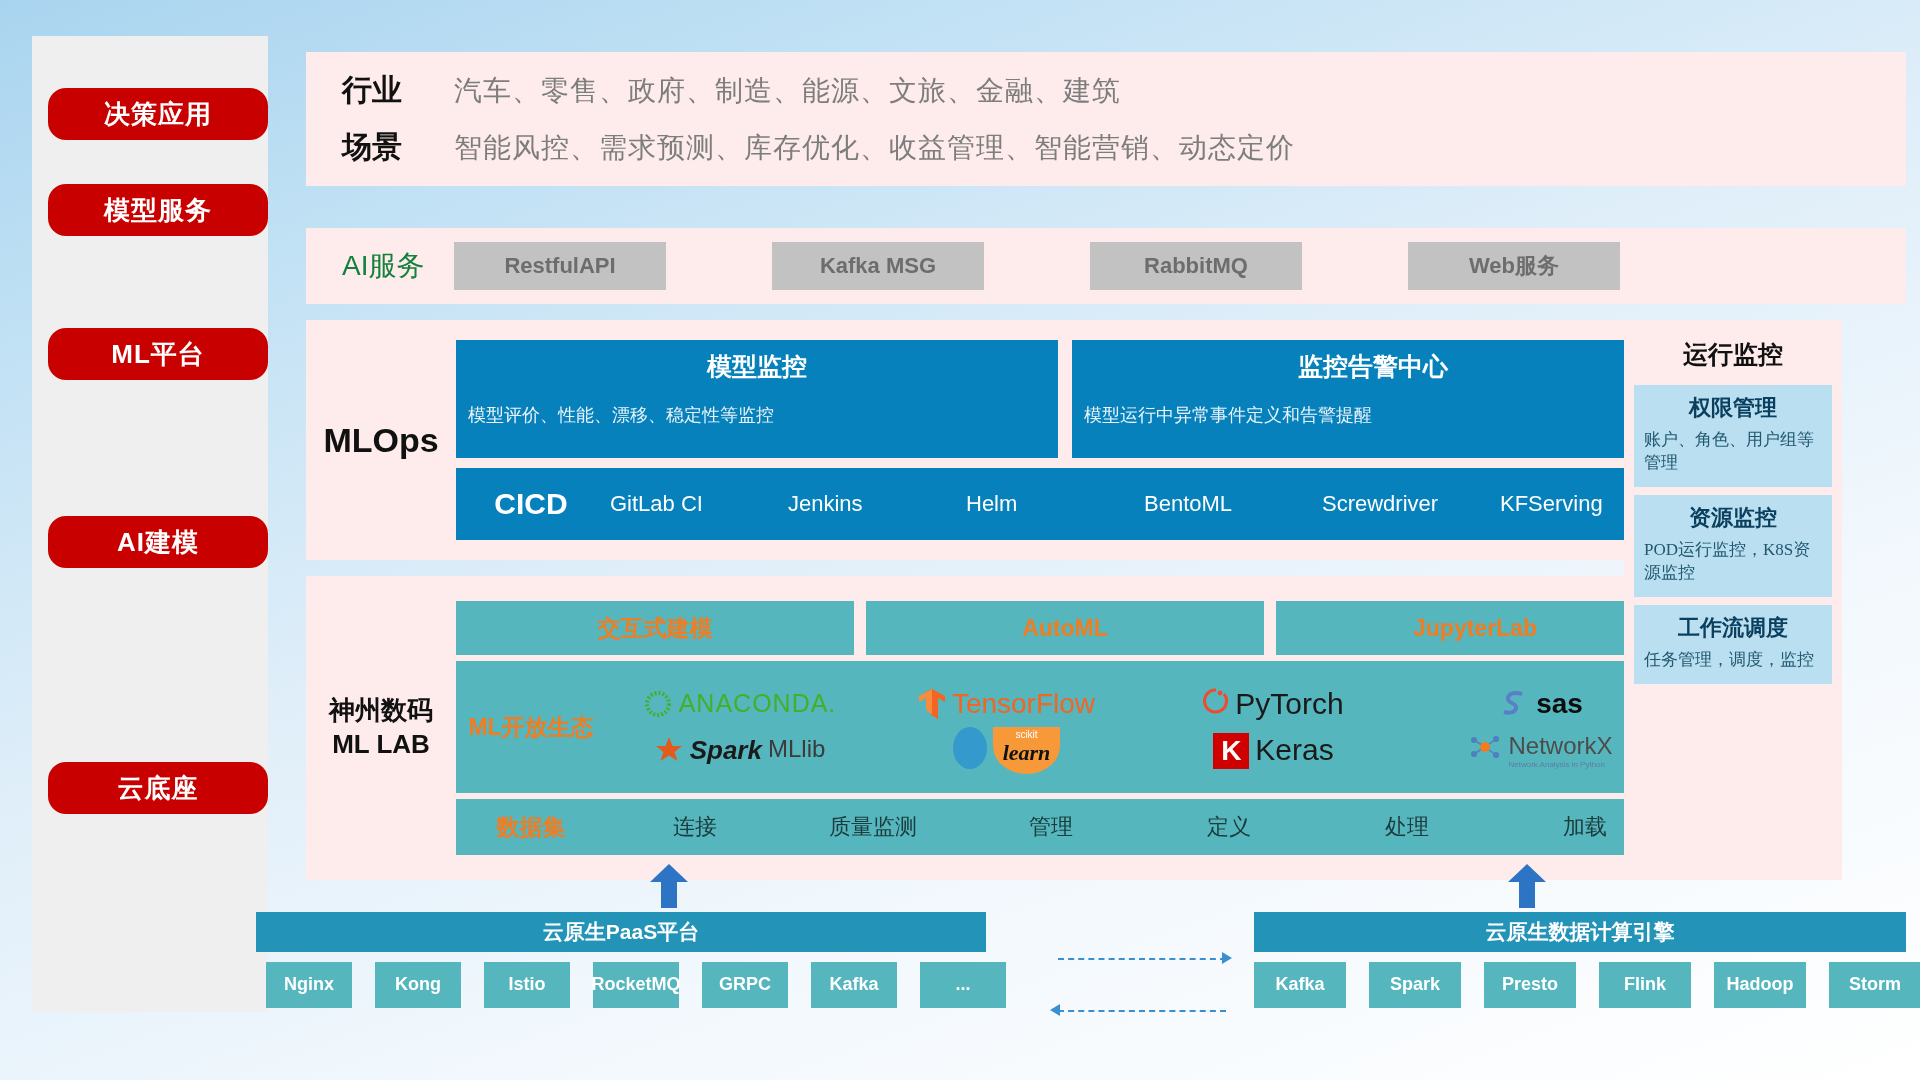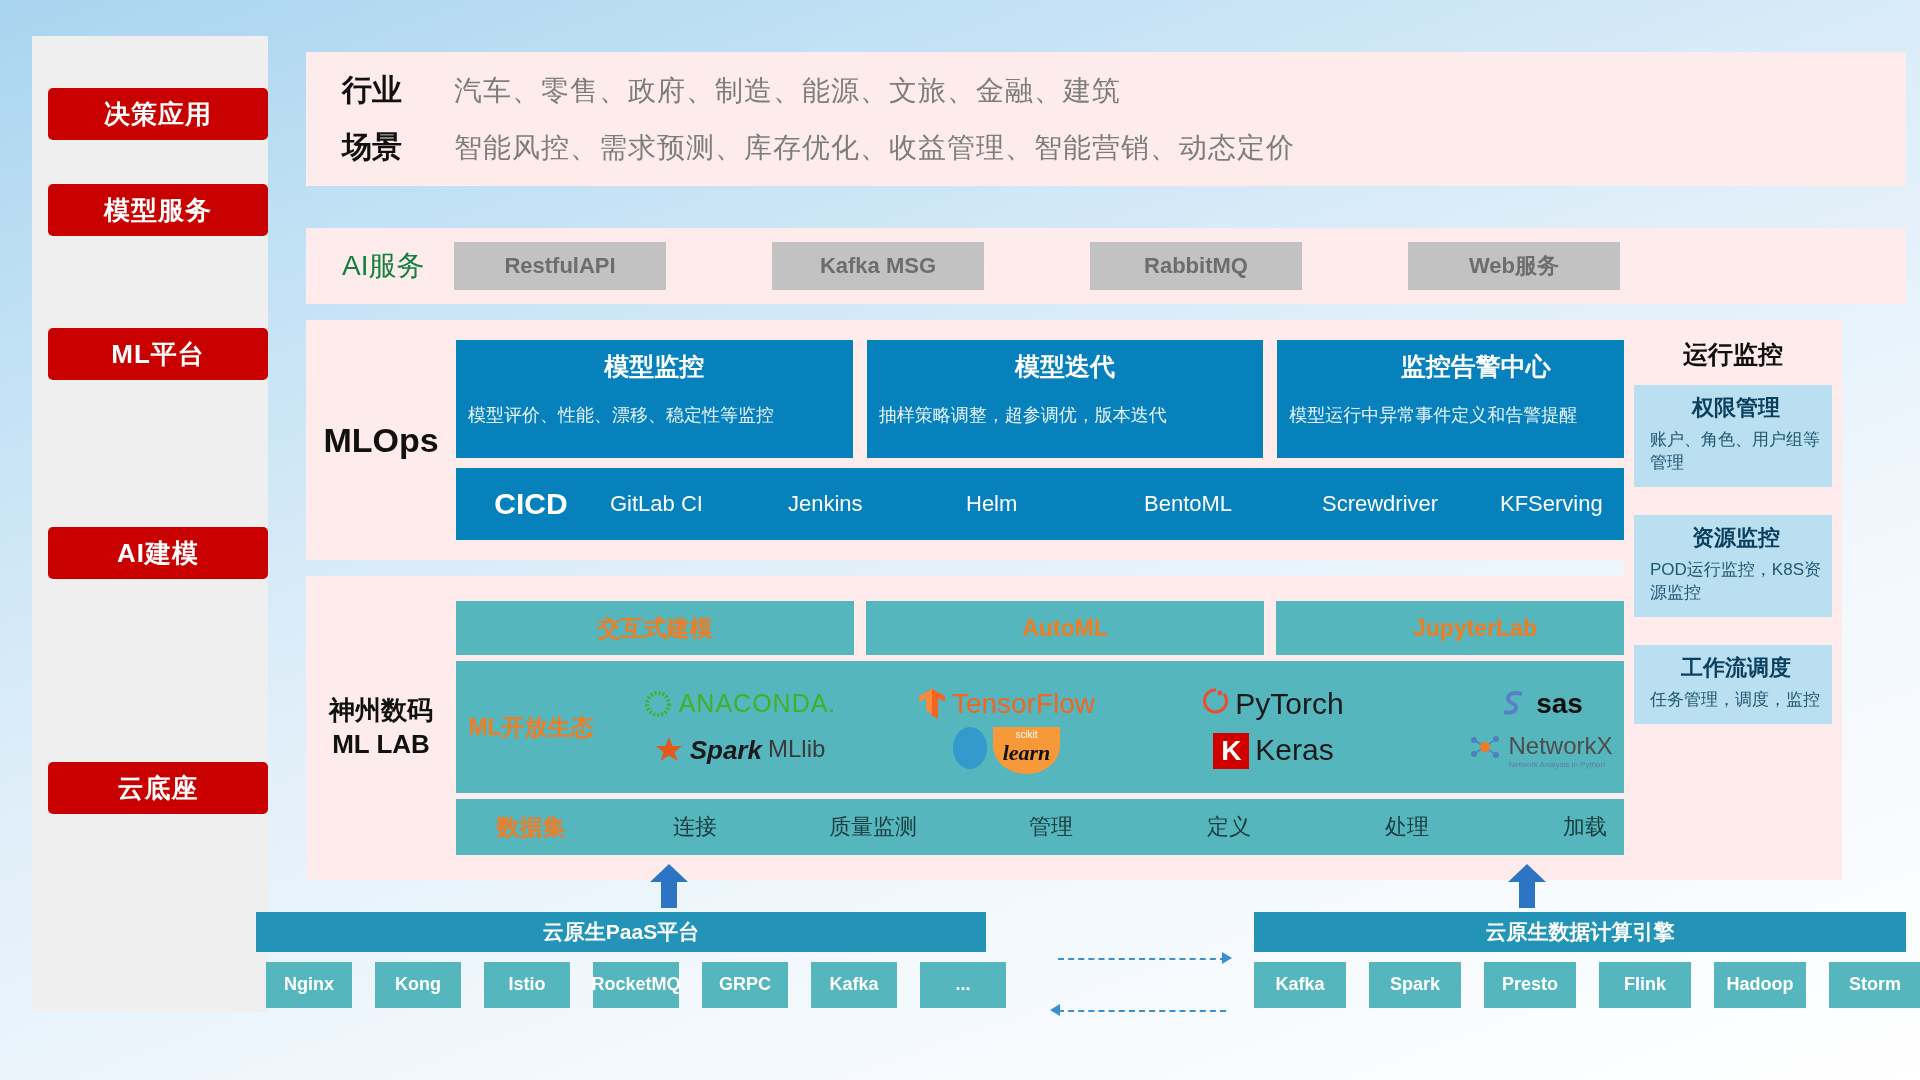--- a/index.html
+++ b/index.html
@@ -17,21 +17,21 @@
   #left-rail {
     position: absolute; left: 32px; top: 36px;
     width: 236px; height: 976px;
     background: #efefef;
     display: flex; flex-direction: column;
     align-items: center;
   }
   .rail-chip {
     position: absolute; left: 48px;
     width: 220px; height: 52px;
-    background: #c80000; border-radius: 5px;
+    background: #c80000; border-radius: 18px;
     color: #fff; font-weight: bold; font-size: 26px;
     display: flex; align-items: center; justify-content: center;
     letter-spacing: 1px;
   }
 
   
   #main { position: absolute; left: 306px; top: 0; width: 1600px; height: 1080px; }
 
   .band {
     position: absolute; left: 0;
@@ -93,21 +93,21 @@
   .data-label { width: 150px; text-align: center; color: #f07d22; font-size: 23px; font-weight: bold; flex: none; }
   .data-items { flex: 1; display: flex; }
   .data-item { flex: 1; text-align: center; color: #1b3b3d; font-size: 22px; }
 
   
   #monitor-col {
     position: absolute; left: 1318px; top: 320px; width: 218px; height: 560px;
     background: #fdeceb; padding: 10px;
   }
   .mon-title { text-align: center; font-size: 25px; font-weight: bold; color: #111; margin: 8px 0 14px 0; }
-  .mon-card { background: #b9dff0; margin-bottom: 28px; padding: 8px 10px 12px 16px; }
+  .mon-card { background: #b9dff0; margin-bottom: 8px; padding: 8px 10px 12px 10px; font-family: Liberation Serif, serif; }
   .mon-card h5 { text-align: center; font-size: 22px; font-weight: bold; color: #0a3f5e; margin-bottom: 6px; }
   .mon-card p { font-size: 17px; line-height: 1.35; color: #235871; }
 
   
   .cloud-header {
     position: absolute; height: 40px; background: #2394b8;
     color: #fff; font-size: 21px; font-weight: bold;
     display: flex; align-items: center; justify-content: center;
   }
   #paas-header { left: 256px; top: 912px; width: 730px; }
@@ -168,21 +168,21 @@
   .sk-learn { color: #111; font-size: 22px; font-style: italic; font-weight: bold; font-family: "Liberation Serif", serif; }
   .sk-blob { width: 34px; height: 42px; background: #3499cd; border-radius: 50%; }
 </style>
 </head>
 <body>
 
 <div id="left-rail"></div>
 <div class="rail-chip" style="top:88px">决策应用</div>
 <div class="rail-chip" style="top:184px">模型服务</div>
 <div class="rail-chip" style="top:328px">ML平台</div>
-<div class="rail-chip" style="top:527px">AI建模</div>
+<div class="rail-chip" style="top:516px">AI建模</div>
 <div class="rail-chip" style="top:762px">云底座</div>
 
 <div id="main">
 
   <div class="band" id="row-industry">
     <div class="ind-lines">
       <div class="ind-line">
         <span class="ind-label">行业</span>
         <span class="ind-value">汽车、零售、政府、制造、能源、文旅、金融、建筑</span>
       </div>
@@ -203,24 +203,20 @@
     </div>
   </div>
 
   <div class="band" id="row-mlops">
     <div class="mlops-label">MLOps</div>
     <div class="mlops-right">
       <div class="mlops-cards">
         <div class="mlops-card">
           <h4>模型监控</h4>
           <p>模型评价、性能、漂移、稳定性等监控</p>
-        </div>
-        <div class="mlops-card">
-          <h4>模型迭代</h4>
-          <p>抽样策略调整，超参调优，版本迭代</p>
         </div>
         <div class="mlops-card">
           <h4>监控告警中心</h4>
           <p>模型运行中异常事件定义和告警提醒</p>
         </div>
       </div>
       <div class="cicd-bar">
         <span class="cicd-title">CICD</span>
         <div class="cicd-items">
           <span class="cicd-item">GitLab CI</span>

